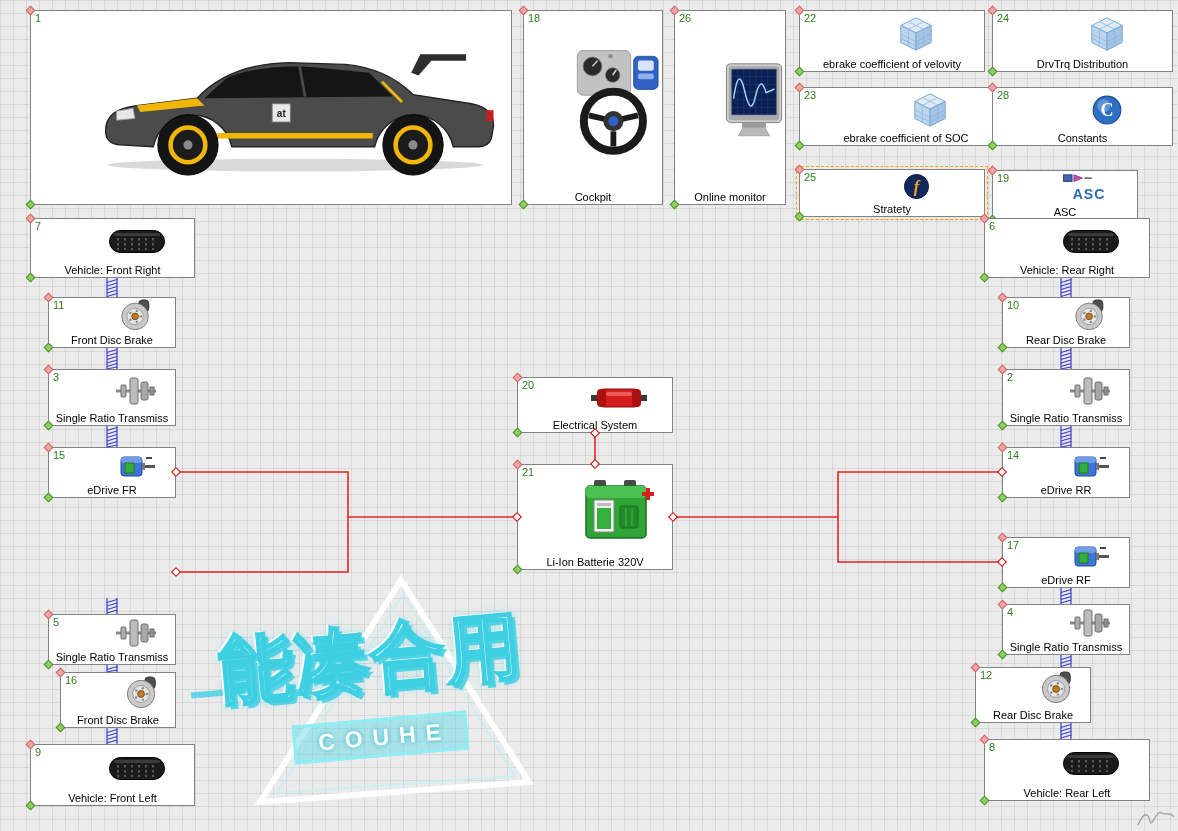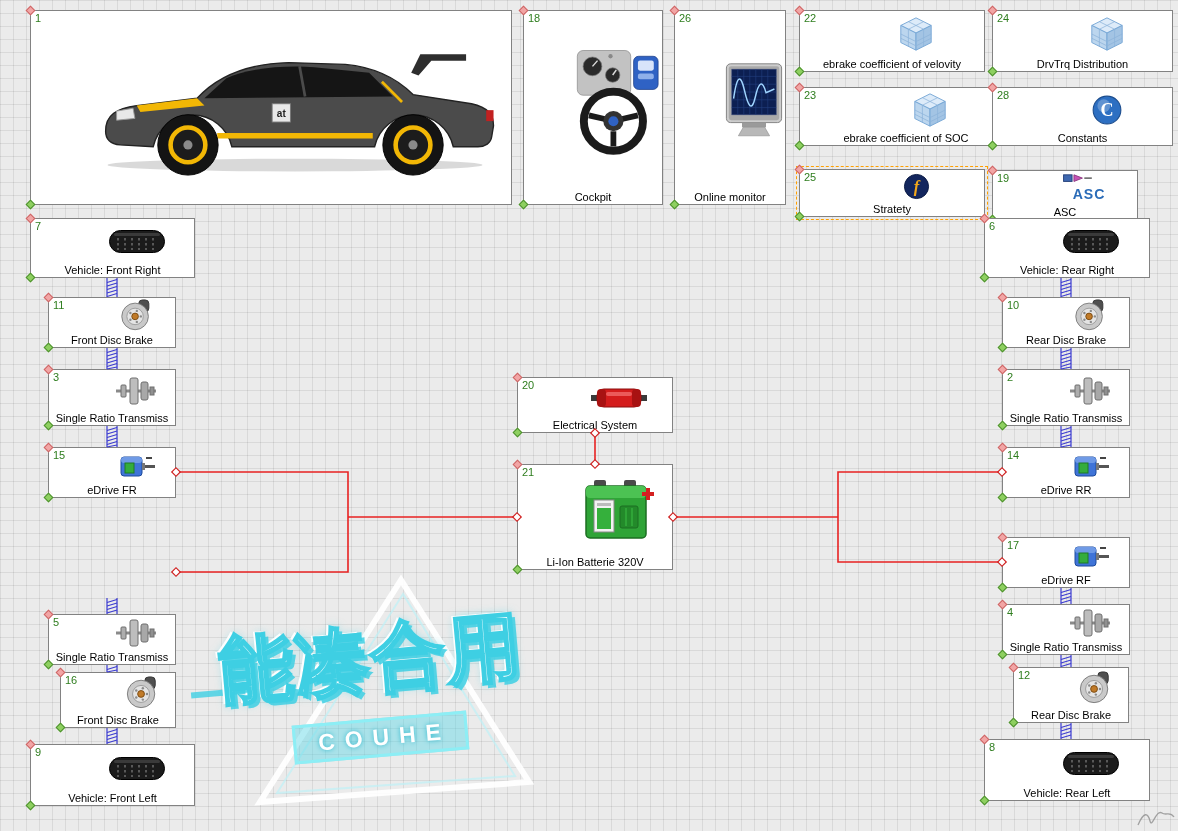--- a/index.html
+++ b/index.html
@@ -609,21 +609,21 @@
   <rect x="6" y="10" width="5" height="12" rx="1" fill="#adadad" stroke="#6f6f6f"></rect>
   <rect x="15" y="3" width="8" height="26" rx="2" fill="#bdbdbd" stroke="#6f6f6f"></rect>
   <rect x="26" y="7" width="7" height="18" rx="2" fill="#a8a8a8" stroke="#6f6f6f"></rect>
   <rect x="35" y="12" width="4" height="8" fill="#909090" stroke="#6f6f6f"></rect>
 </svg>
         </div>
         <div class="label">Single Ratio Transmiss</div>
         <span class="marker pink"></span>
         <span class="marker green"></span>
       </div>
-      <div class="block" style="left: 1013px; top: 667px; width: 116px; height: 56px;">
+      <div class="block" style="left: 975px; top: 667px; width: 116px; height: 56px;">
         <span class="num">12</span>
         <div class="icon">
 <svg width="34" height="34" viewBox="0 0 36 36">
   <rect x="21" y="1" width="11" height="13" rx="4" fill="#4f4f4f" stroke="#333"></rect>
   <circle cx="17" cy="19" r="14.5" fill="#c9c9c9" stroke="#7a7a7a"></circle>
   <circle cx="17" cy="19" r="9" fill="#e4e4e4" stroke="#9a9a9a"></circle>
   <g fill="#8a8a8a">
     <circle cx="23.3" cy="19" r="1.3"></circle>
               <circle cx="18.9" cy="25" r="1.3"></circle>
     <circle cx="11.9" cy="22.7" r="1.3"></circle>

